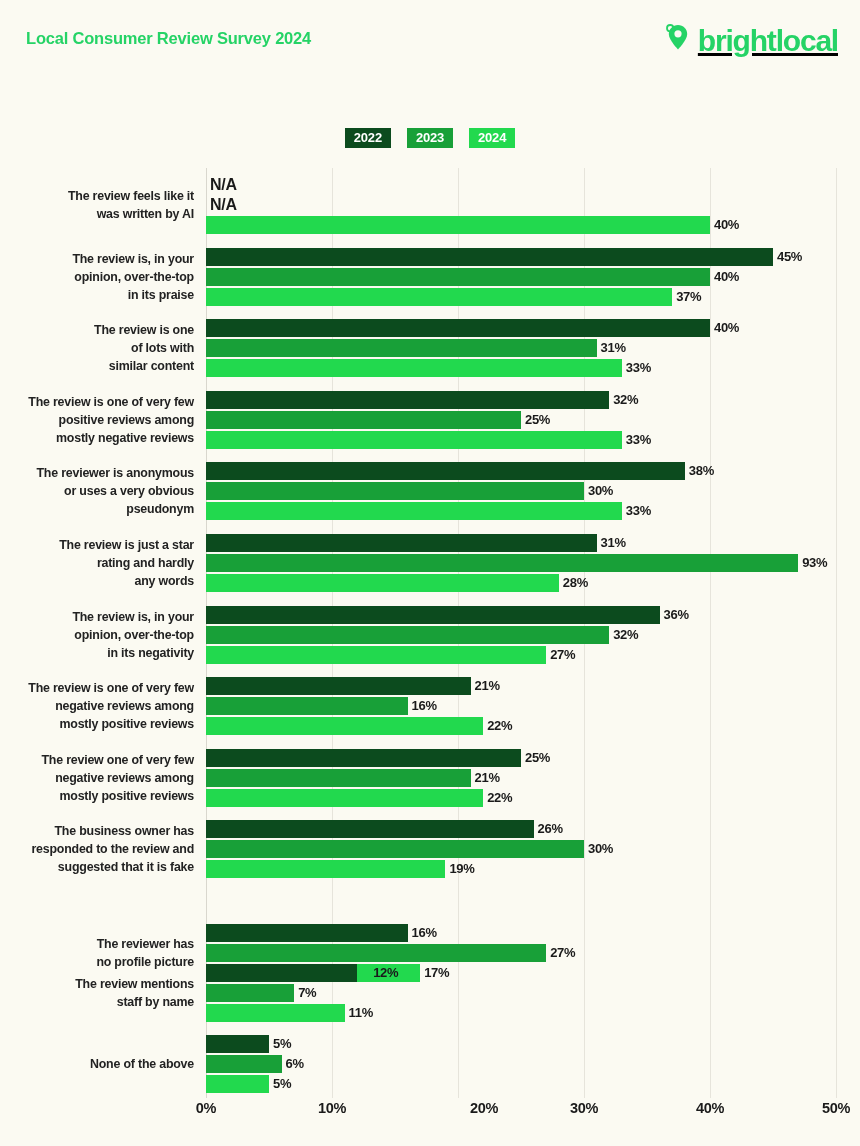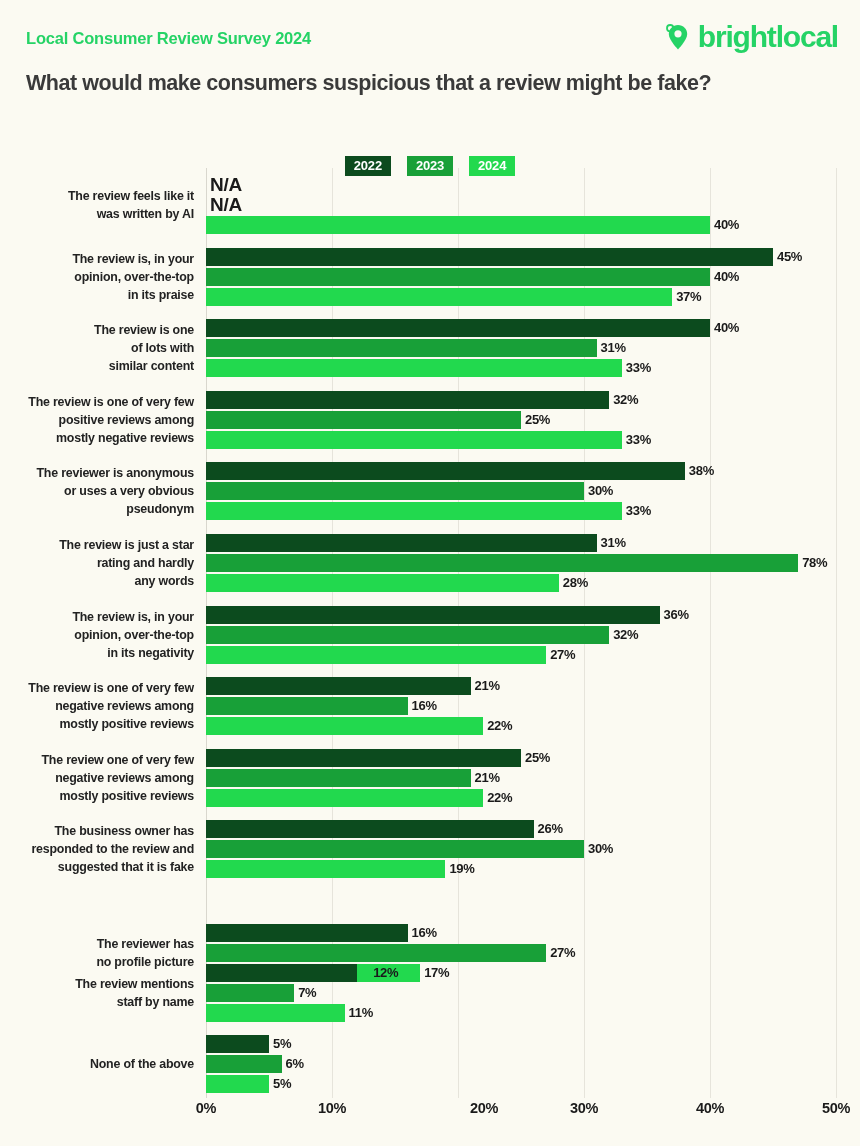--- a/index.html
+++ b/index.html
@@ -30,22 +30,23 @@
     font-weight: bold;
     color: #25d366;
     letter-spacing: -0.2px;
     white-space: nowrap;
   }
   #logo {
     position: absolute;
     right: 22px;
     top: 22px;
     display: flex;
-    align-items: flex-start;
+    align-items: flex-end;
     gap: 5px;
+    text-decoration: underline;
   }
   #logo-mark { display: block; }
   #logo-text {
     font-size: 30px;
     font-weight: bold;
     color: #25d366;
     letter-spacing: -1.2px;
     line-height: 1;
   }
   #main-title {
@@ -69,21 +70,20 @@
     justify-content: center;
     gap: 16px;
   }
   .legend-item {
     padding: 3px 9px 4px 9px;
     font-size: 13px;
     font-weight: bold;
     color: #ffffff;
     letter-spacing: -0.2px;
     line-height: 1;
-    margin-top: 28px;
   }
 
   
   #chart {
     position: absolute;
     left: 0;
     top: 168px;
     width: 860px;
     height: 978px;
   }
@@ -152,21 +152,21 @@
     white-space: nowrap;
     letter-spacing: -0.3px;
     padding-left: 4px;
   }
   .bar-na {
     position: absolute;
     left: 0;
     top: 0;
     height: 18px;
     line-height: 17px;
-    font-size: 19px;
+    font-size: 16px;
     font-weight: bold;
     color: #1a1a1a;
     white-space: nowrap;
     padding-left: 4px;
     letter-spacing: -0.3px;
   }
 
   
   #xaxis {
     position: absolute;
@@ -196,21 +196,20 @@
     <span id="logo-mark">
       <svg width="30" height="30" viewBox="0 0 30 30">
         <path d="M15 3 C9.8 3 5.8 7 5.8 12.1 C5.8 18.2 15 27.5 15 27.5 C15 27.5 24.2 18.2 24.2 12.1 C24.2 7 20.2 3 15 3 Z" fill="#25d366"></path>
         <circle cx="15" cy="11.8" r="3.6" fill="#fbfaf2"></circle>
         <circle cx="7.2" cy="6.2" r="3.2" fill="none" stroke="#25d366" stroke-width="1.8"></circle>
       </svg>
     </span>
     <span id="logo-text">brightlocal</span>
   </div>
 
-  <div id="main-title">What would make consumers suspicious that a review might be fake?</div>
 </div>
 
 <div id="legend">
     <div class="legend-item" style="background: rgb(12, 75, 30);"><span>2022</span></div>
     <div class="legend-item" style="background: rgb(24, 160, 56);"><span>2023</span></div>
     <div class="legend-item" style="background: rgb(34, 217, 78);"><span>2024</span></div>
   </div>
 
 <div id="chart">
   <div id="plot">
@@ -330,21 +329,21 @@
           <div>rating and hardly</div>
           <div>any words</div>
         </div>
         <div class="bars">
           <div class="bar-row">
             <div class="bar" style="width: 390.6px; background: rgb(12, 75, 30);"></div>
             <div class="bar-value" style="left: 390.6px;">31%</div>
           </div>
           <div class="bar-row">
             <div class="bar" style="width: 592.2px; background: rgb(24, 160, 56);"></div>
-            <div class="bar-value" style="left: 592.2px;">78%</div>
+            <div class="bar-value" style="left: 592.2px;">93%</div>
           </div>
           <div class="bar-row">
             <div class="bar" style="width: 352.8px; background: rgb(34, 217, 78);"></div>
             <div class="bar-value" style="left: 352.8px;">28%</div>
           </div>
         </div>
       </div>
       <div class="group" style="top: 437.6px; height: 58px;">
         <div class="cat-label" style="top: 2px;">
           <div>The review is, in your</div>

